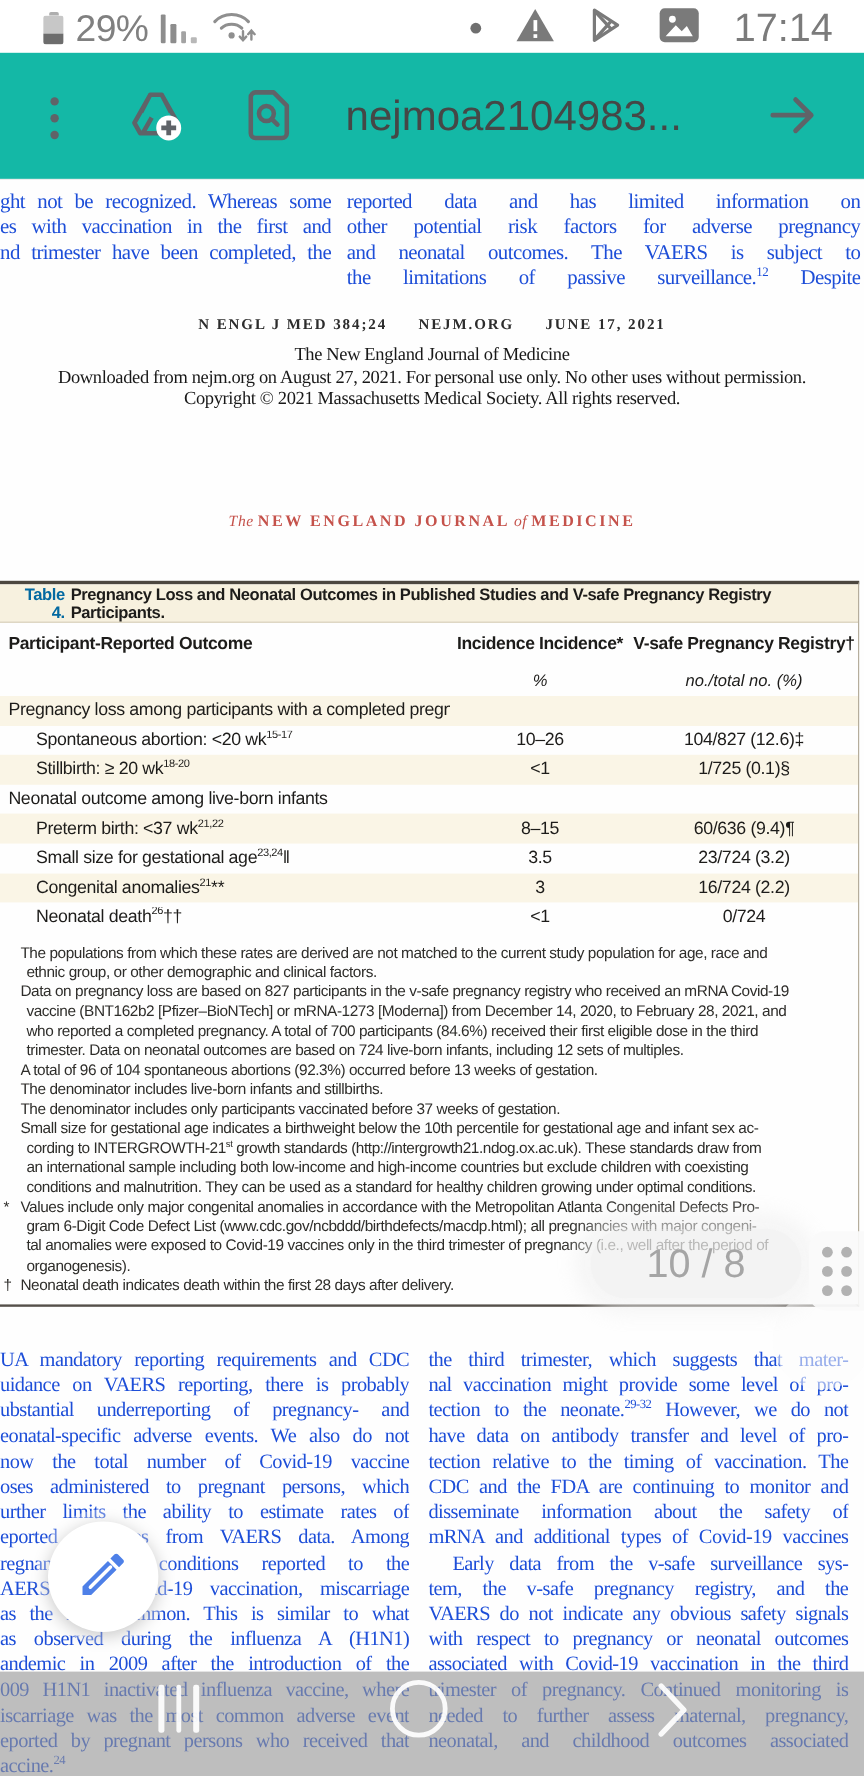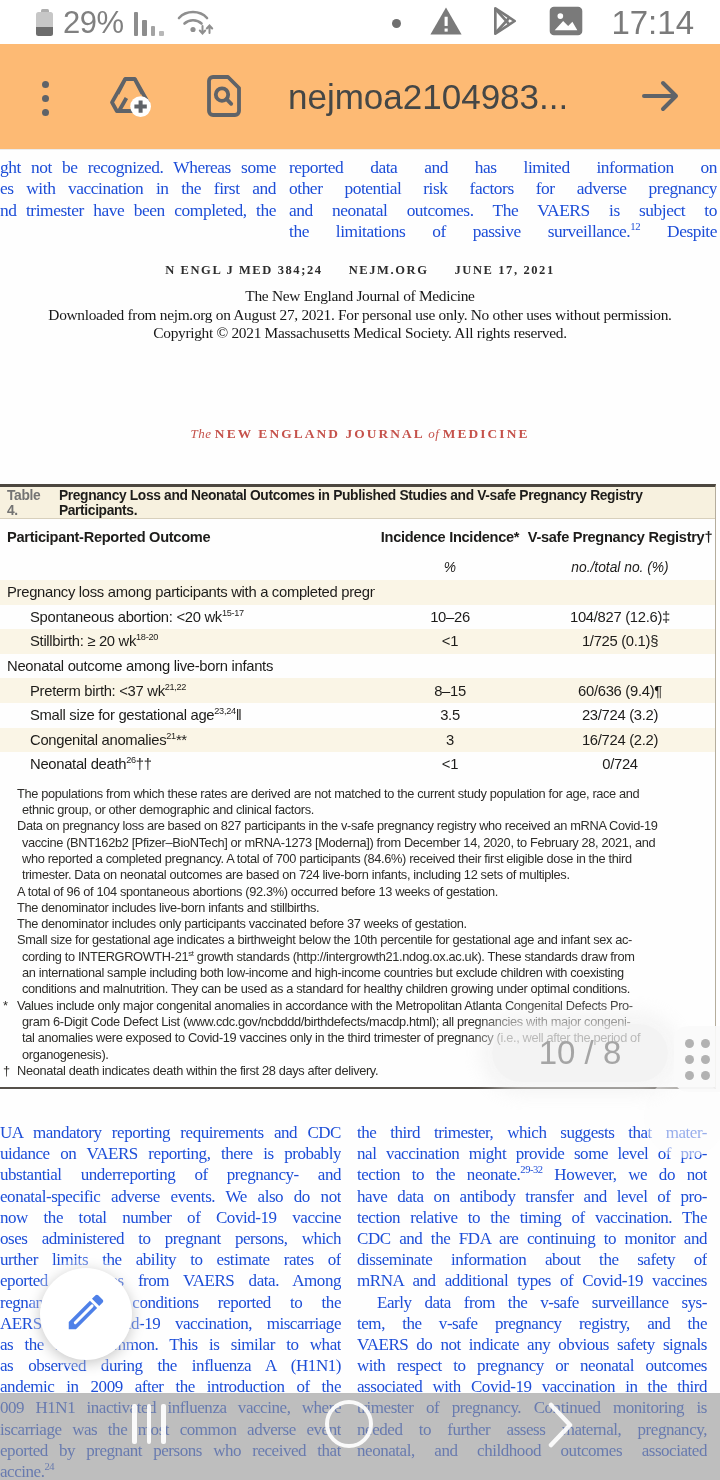--- a/index.html
+++ b/index.html
@@ -14,21 +14,21 @@
   .battery .cap{width:8px;height:3px;background:#aeaeae;border-radius:1.5px 1.5px 0 0;}
   .battery .body{width:17px;height:24px;border-radius:2.5px;overflow:hidden;display:flex;flex-direction:column;}
   .battery .empty{flex:1;background:#c7c7c7;}
   .battery .fill{height:9px;background:#6d6d6d;}
   .sb-text{font-size:31px;color:#808080;letter-spacing:-0.5px;}
   .sigbars{display:flex;align-items:flex-end;gap:4px;height:25px;}
   .sigbars i{display:block;width:4.5px;border-radius:1px;}
   .notifdot{width:9px;height:9px;border-radius:50%;background:#6f6f6f;}
   .sb-time{font-size:33px;color:#7b7b7b;}
   
-  .toolbar{position:absolute;left:0;top:44px;width:720px;height:105px;background:#fdba74;
+  .toolbar{position:absolute;left:0;top:44px;width:720px;height:105px;background:#14b8a6;
            border-bottom:1px solid #ececec;}
   .kebab{position:absolute;left:38px;top:33px;display:flex;flex-direction:column;gap:7px;padding:4px;}
   .kebab i{width:7px;height:7px;border-radius:50%;background:#5f6368;}
   .tb-icon{position:absolute;top:28px;width:48px;height:48px;}
   .tb-title{position:absolute;left:288px;top:0;height:105px;display:flex;align-items:center;
             font-size:35px;color:#454746;}
   
   .pdfpage{position:absolute;left:0;top:150px;width:720px;height:1330px;background:#fefefe;}
   .serifcol{font-family:Liberation Serif, serif;color:#1d4ed8;font-size:17.4px;line-height:21.3px;
             letter-spacing:-0.45px;}
@@ -48,21 +48,21 @@
   .masthead{position:absolute;left:0;top:426px;width:720px;text-align:center;
             font-family:"Liberation Serif",serif;color:#c5524b;font-size:13.4px;}
   .masthead .caps{letter-spacing:2.1px;font-weight:bold;}
   .masthead .it{font-style:italic;font-size:13px;letter-spacing:0.5px;}
   
   .tableblock{position:absolute;left:0;top:484px;width:715px;border-top:3px solid #4c473f;
               border-right:1px solid #b5ad9c;border-bottom:2.5px solid #55504a;
               font-family:"Liberation Sans",sans-serif;color:#1d1c1a;}
   .t-title{height:31px;background:#f7f1df;border-bottom:1px solid #d8d0bc;display:flex;
            align-items:center;padding-left:7px;font-size:13.8px;font-weight:bold;letter-spacing:-0.35px;}
-  .t-title .red{color:#737373;margin-right:5px;}
+  .t-title .red{color:#0369a1;margin-right:5px;text-align:right;}
   .t-grid{display:grid;grid-template-columns:1fr 150px 190px;align-items:center;}
   .t-head{height:36px;font-weight:bold;font-size:14.6px;letter-spacing:-0.3px;}
   .t-head .c1{padding-left:7px;}
   .t-head .c2,.t-head .c3{text-align:center;}
   .t-units{height:25px;font-style:italic;font-size:13.8px;}
   .t-units .c2,.t-units .c3{text-align:center;}
   .t-row{height:24.6px;font-size:14.8px;letter-spacing:-0.3px;}
   .t-row.shade{background:#faf5e6;}
   .t-row .c1{padding-left:7px;white-space:nowrap;overflow:hidden;}
   .t-row.datarow .c1{padding-left:30px;}

